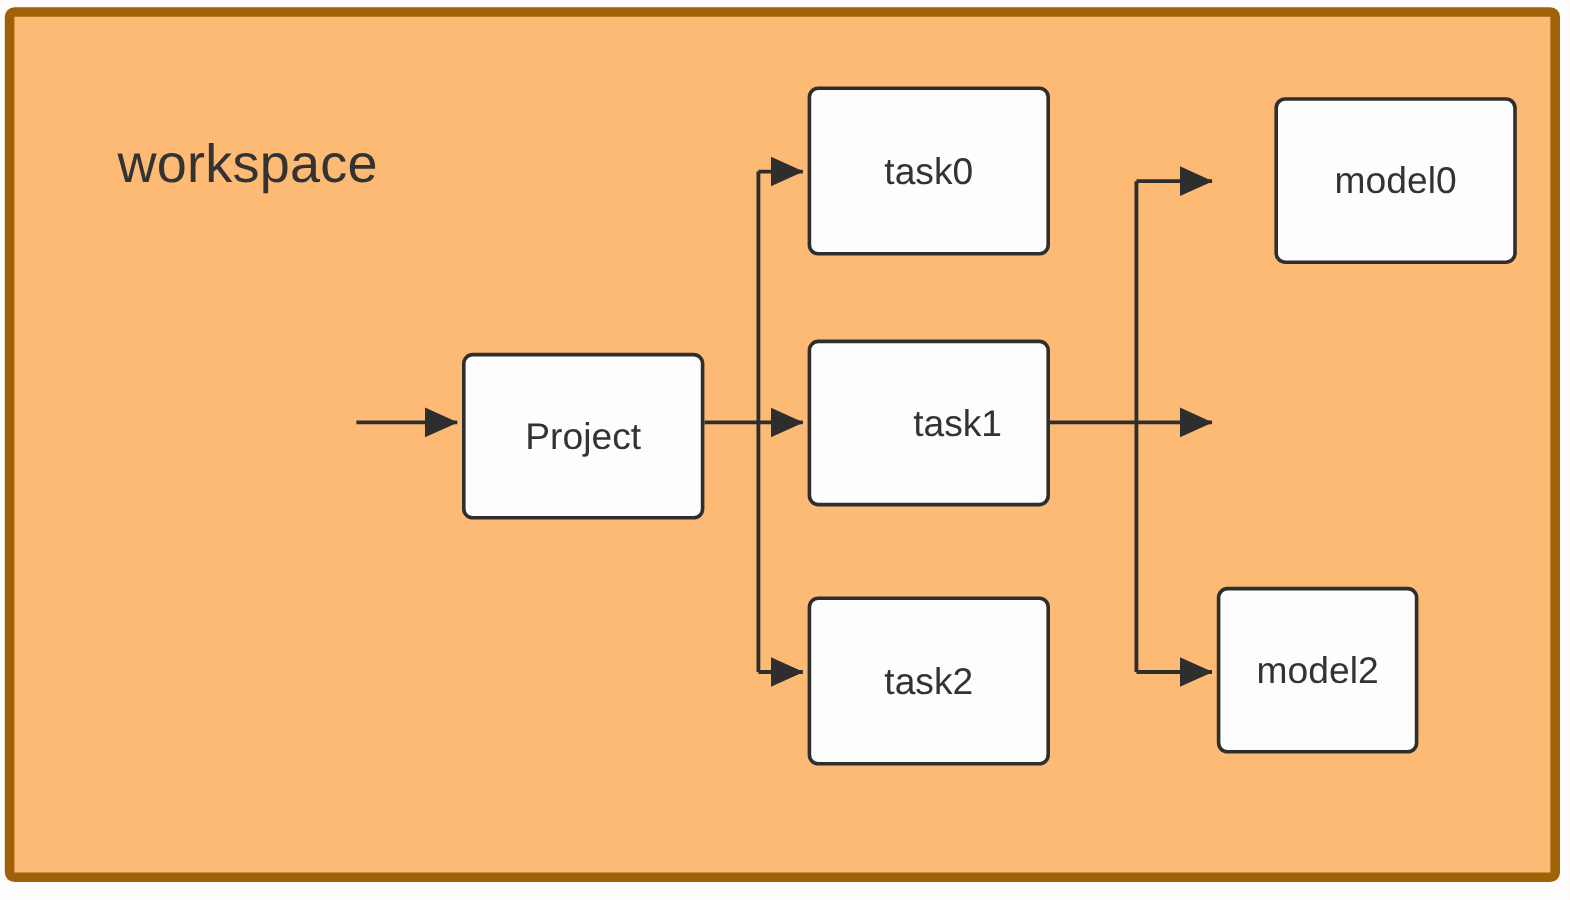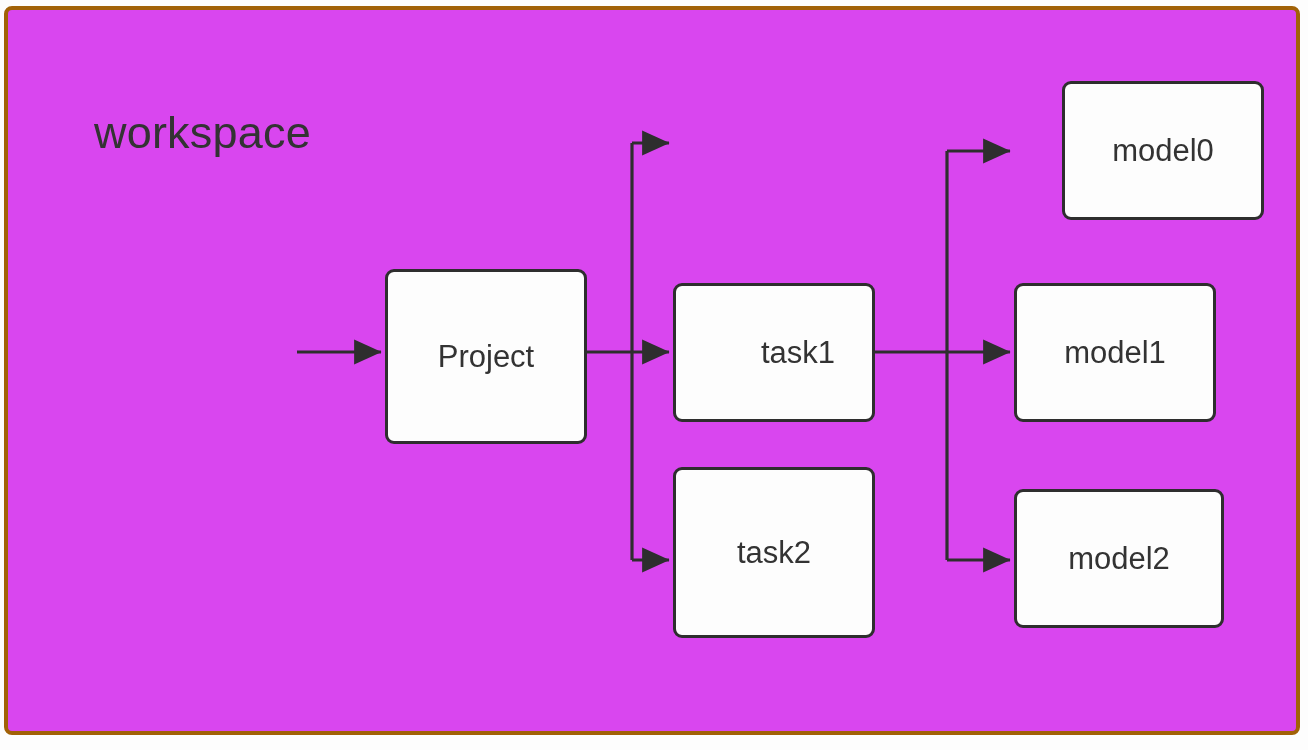--- a/index.html
+++ b/index.html
@@ -23,23 +23,23 @@
   }
 
   
   .workspace-frame {
     position: absolute;
     left: 4px;
     top: 6px;
     width: 1296px;
     height: 729px;
     box-sizing: border-box;
-    border: 4px solid #a16207;
+    border: 8px solid #a16207;
     border-radius: 8px;
-    background: #d946ef;
+    background: #fdba74;
     padding-left: 12px;
   }
 
   .workspace-title {
     position: absolute;
     left: 86px;
     top: 100px;
     font-size: 45px;
     line-height: 1;
     color: #333333;
@@ -113,38 +113,38 @@
 
       <line x1="947" y1="151" x2="1010" y2="151" marker-end="url(#arrowhead)"></line>
 
       <line x1="947" y1="352" x2="1010" y2="352" marker-end="url(#arrowhead)"></line>
 
       <line x1="947" y1="560" x2="1010" y2="560" marker-end="url(#arrowhead)"></line>
     </g>
   </svg>
 
 
-  <div class="node" style="left:385px; top:269px; width:202px; height:175px;">
+  <div class="node" style="left:385px; top:294px; width:202px; height:139px;">
     <span class="node-label">Project</span>
   </div>
 
+  <div class="node" style="left:673px; top:72px; width:202px; height:141px;">
+    <span class="node-label">task0</span>
+  </div>
 
   <div class="node" style="left:673px; top:283px; width:202px; height:139px;padding-left:48px;">
     <span class="node-label">task1</span>
   </div>
 
-  <div class="node" style="left:673px; top:467px; width:202px; height:171px;">
+  <div class="node" style="left:673px; top:497px; width:202px; height:141px;">
     <span class="node-label">task2</span>
   </div>
 
   <div class="node" style="left:1062px; top:81px; width:202px; height:139px;">
     <span class="node-label">model0</span>
   </div>
 
-  <div class="node" style="left:1014px; top:283px; width:202px; height:139px;">
-    <span class="node-label">model1</span>
-  </div>
 
-  <div class="node" style="left:1014px; top:489px; width:210px; height:139px;">
+  <div class="node" style="left:1014px; top:489px; width:168px; height:139px;">
     <span class="node-label">model2</span>
   </div>
 
 </div>
 
 </body></html>

